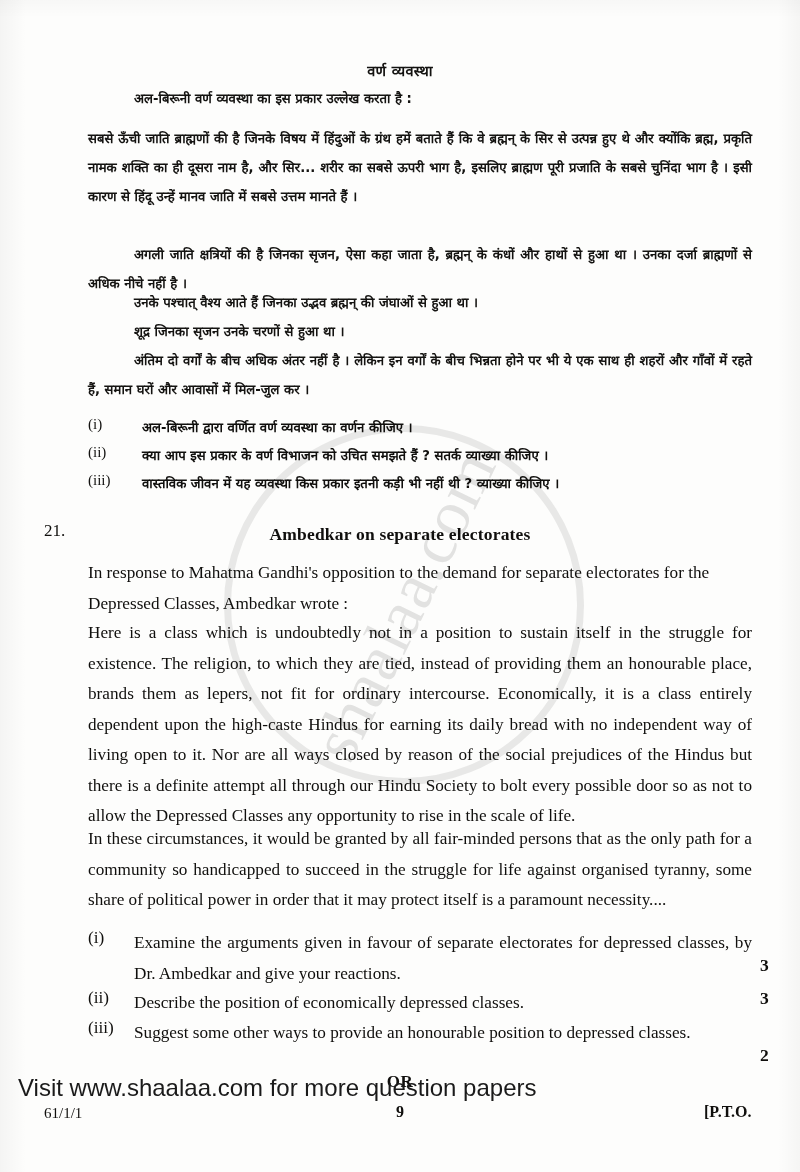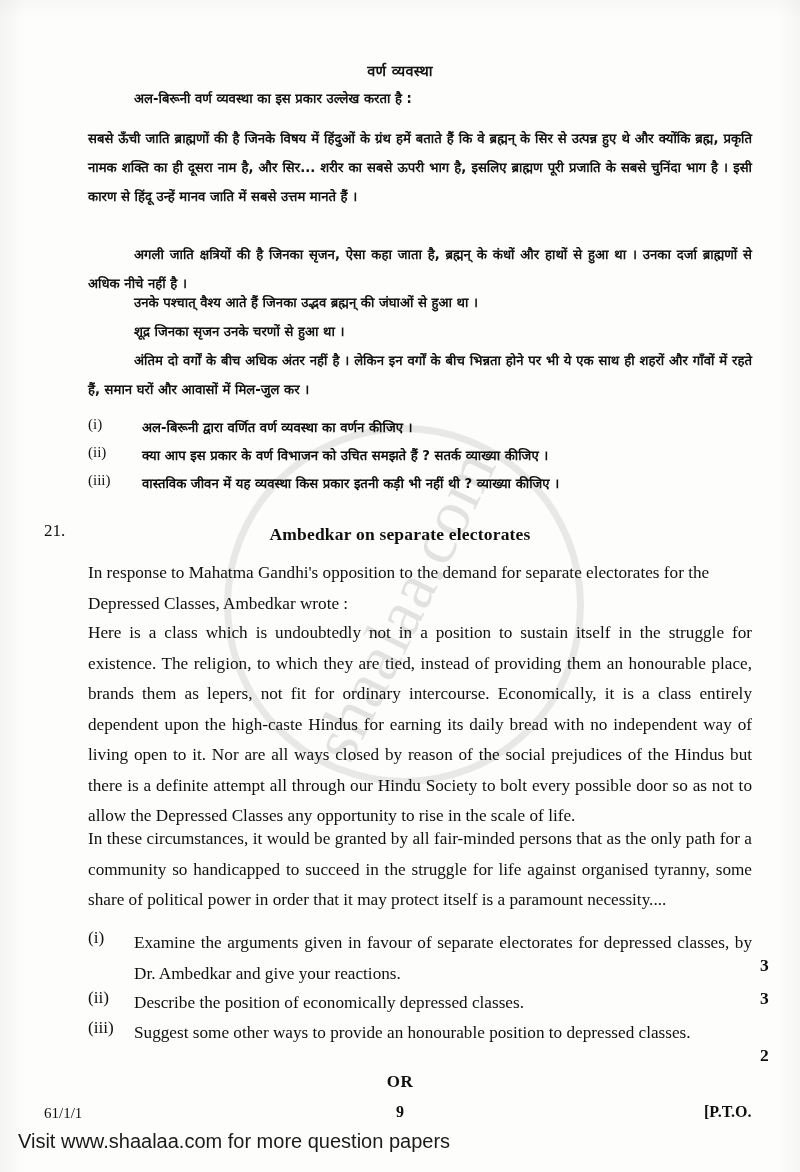--- a/index.html
+++ b/index.html
@@ -199,23 +199,23 @@
   }
   .footer-pto {
     left: 704px;
     font-size: 16px;
     font-weight: 700;
   }
 
   .banner {
     position: absolute;
     left: 18px;
-    top: 1130px;
+    top: 1074px;
     font-family: "Liberation Sans", "DejaVu Sans", sans-serif;
-    font-size: 20px;
+    font-size: 24px;
     color: #1a1a1a;
     z-index: 4;
   }
 </style>
 </head>
 <body>
 
 <div id="page-scan"></div>
 
 <div id="watermark">

